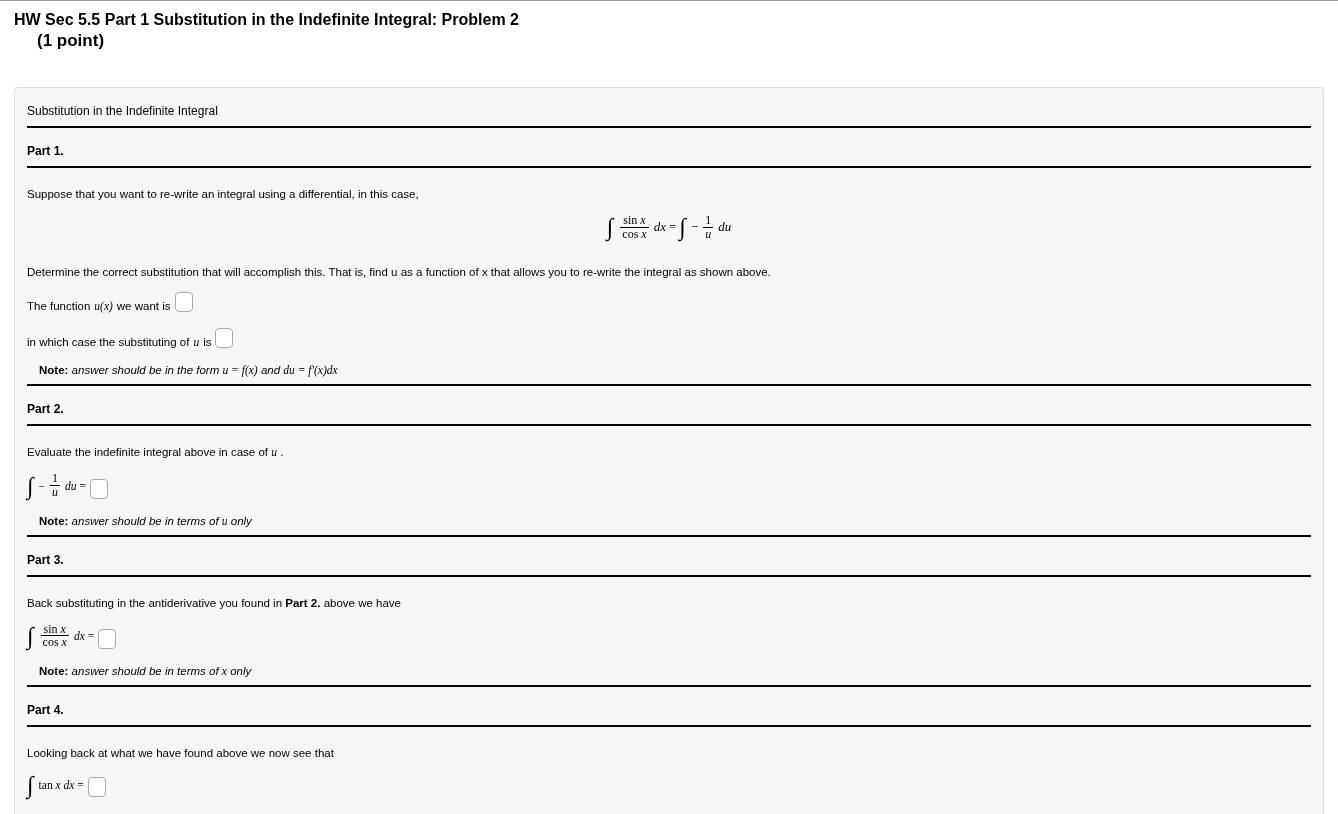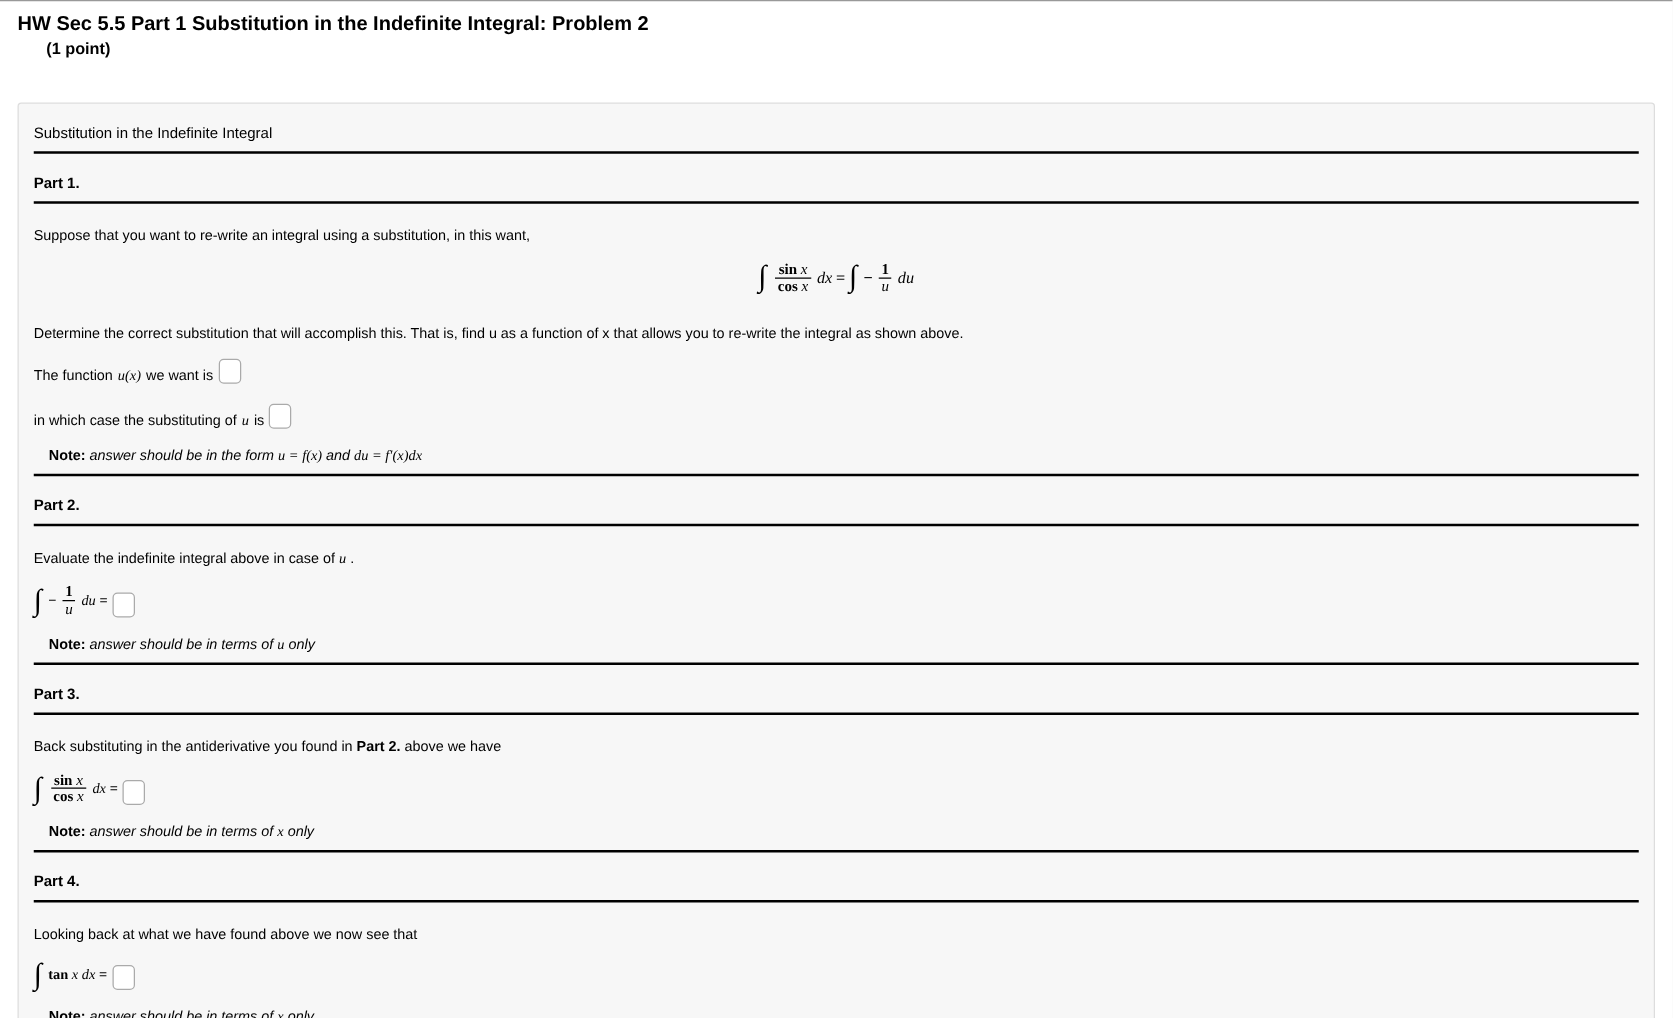--- a/index.html
+++ b/index.html
@@ -14,21 +14,21 @@
   }
   .header {
     padding: 10px 14px 6px 14px;
   }
   .header h1 {
     font-size: 16px;
     font-weight: bold;
     margin: 0 0 2px 0;
   }
   .points {
-    font-size: 13px;
+    font-size: 17px;
     font-weight: bold;
     padding-left: 23px;
   }
   .problem-box {
     margin: 30px 14px 10px 14px;
     border: 1px solid #ddd;
     border-radius: 3px;
     background: #f7f7f7;
     padding: 10px 12px 14px 12px;
   }
@@ -85,21 +85,21 @@
   .note-label { font-weight: bold; }
   .note-body { font-style: italic; }
   .mvar {
     font-family: "Times New Roman", Times, serif;
     font-style: italic;
     font-weight: normal;
   }
   .mrm {
     font-family: "Times New Roman", Times, serif;
     font-style: normal;
-    font-weight: bold;
+    font-weight: normal;
   }
   .integral {
     font-family: "Times New Roman", Times, serif;
     font-size: 24px;
     line-height: 1;
     display: inline-block;
     vertical-align: middle;
     margin-right: 2px;
   }
   .frac {
@@ -139,21 +139,21 @@
 </div>
 
 <div class="problem-box">
 
   <div class="section-title">Substitution in the Indefinite Integral</div>
   <hr class="heavy">
 
   <div class="part-label">Part 1.</div>
   <hr class="heavy">
 
-  <div class="body-text">Suppose that you want to re-write an integral using a substitution, in this want,</div>
+  <div class="body-text">Suppose that you want to re-write an integral using a differential, in this case,</div>
 
   <div class="math-display" title="∫ (sin x / cos x) dx = ∫ −(1/u) du">
     <span class="eq-chunk">
       <span class="integral">∫</span>
       <span class="frac">
         <span class="top"><span class="mrm">sin</span> <span class="mvar" style="font-weight:normal">x</span></span>
         <span class="bot"><span class="mrm">cos</span> <span class="mvar" style="font-weight:normal">x</span></span>
       </span>
       <span class="mvar" style="font-weight:normal">dx</span>
       <span class="mrm"> = </span>

